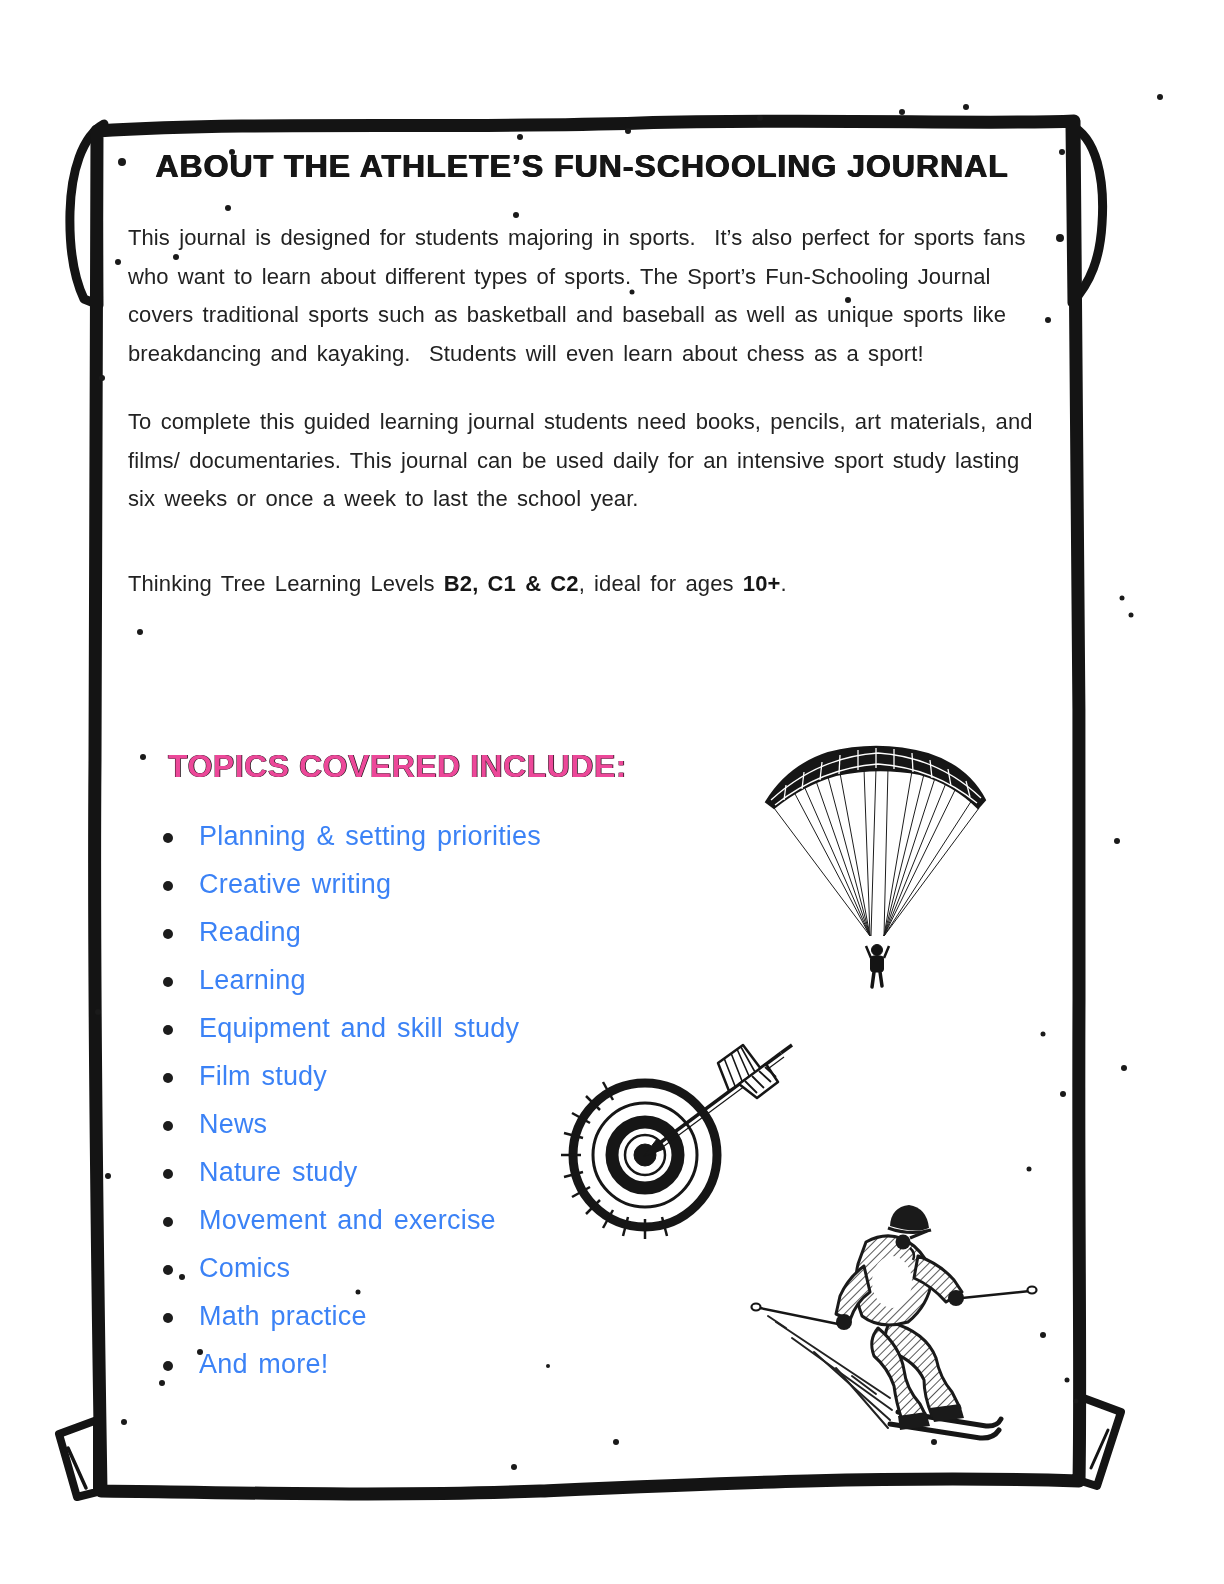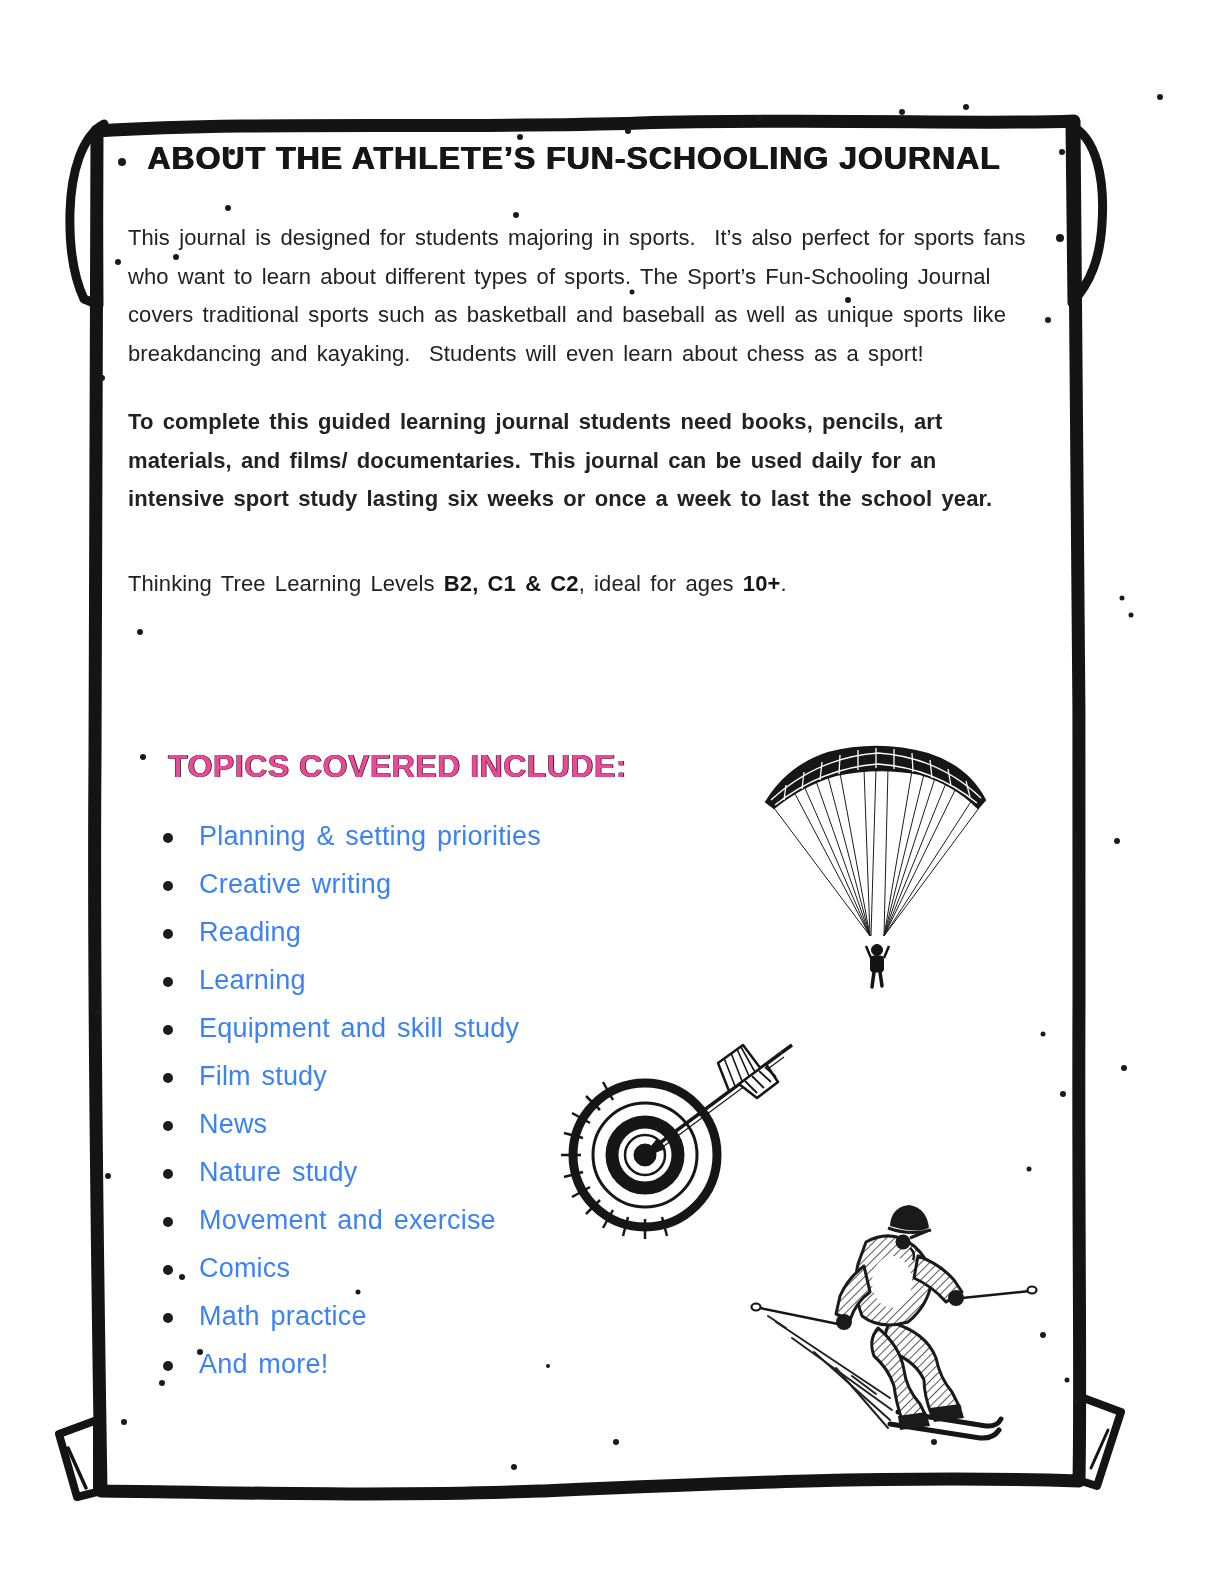--- a/index.html
+++ b/index.html
@@ -6,31 +6,31 @@
   body{
     width:1224px;height:1584px;position:relative;overflow:hidden;
     background:#ffffff;color:#1f1f1f;
     font-family:"Liberation Sans", sans-serif;
   }
   .page{position:absolute;inset:0;}
   svg{display:block;}
   .frame{position:absolute;left:0;top:0;}
 
   .title{
-    position:absolute;left:62px;top:140px;width:1024px;margin:0;
+    position:absolute;left:62px;top:140px;width:1024px;margin:8px;
     text-align:center;font-size:32px;font-weight:900;letter-spacing:1px;
     text-transform:uppercase;color:#161616;
     text-shadow:0.7px 0 #161616, -0.4px 0 #161616;
   }
   .copy{position:absolute;left:128px;top:219px;width:905px;}
   .copy p{
     margin:0 0 30px 0;font-size:22px;line-height:38.5px;
     letter-spacing:0.1px;word-spacing:3px;white-space:pre-wrap;color:#222;
   }
-  .copy p.p2{margin-bottom:46px;font-weight:bold;}
+  .copy p.p2{margin-bottom:46px;}
   .copy p.levels{margin:0;}
   .copy strong{font-weight:700;color:#161616;}
 
   .topics-heading{
     position:absolute;left:160px;top:740px;margin:8px;
     font-size:32px;font-weight:900;letter-spacing:0.5px;text-transform:uppercase;
     color:#ec4899;text-shadow:0.7px 0 #161616, -0.4px 0 #161616;
   }
   .topics{
     position:absolute;left:160px;top:812px;margin:0;padding:0;list-style:none;

